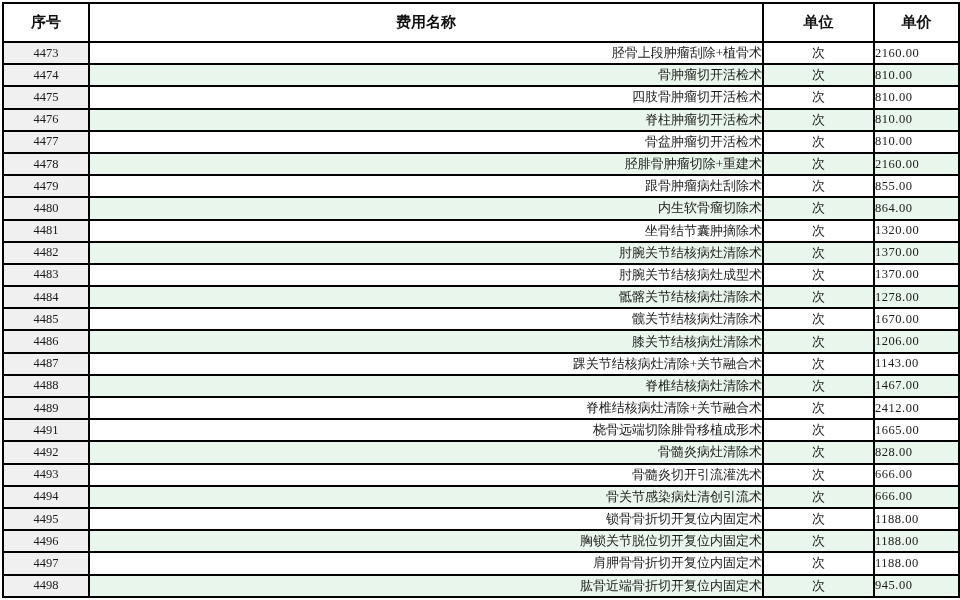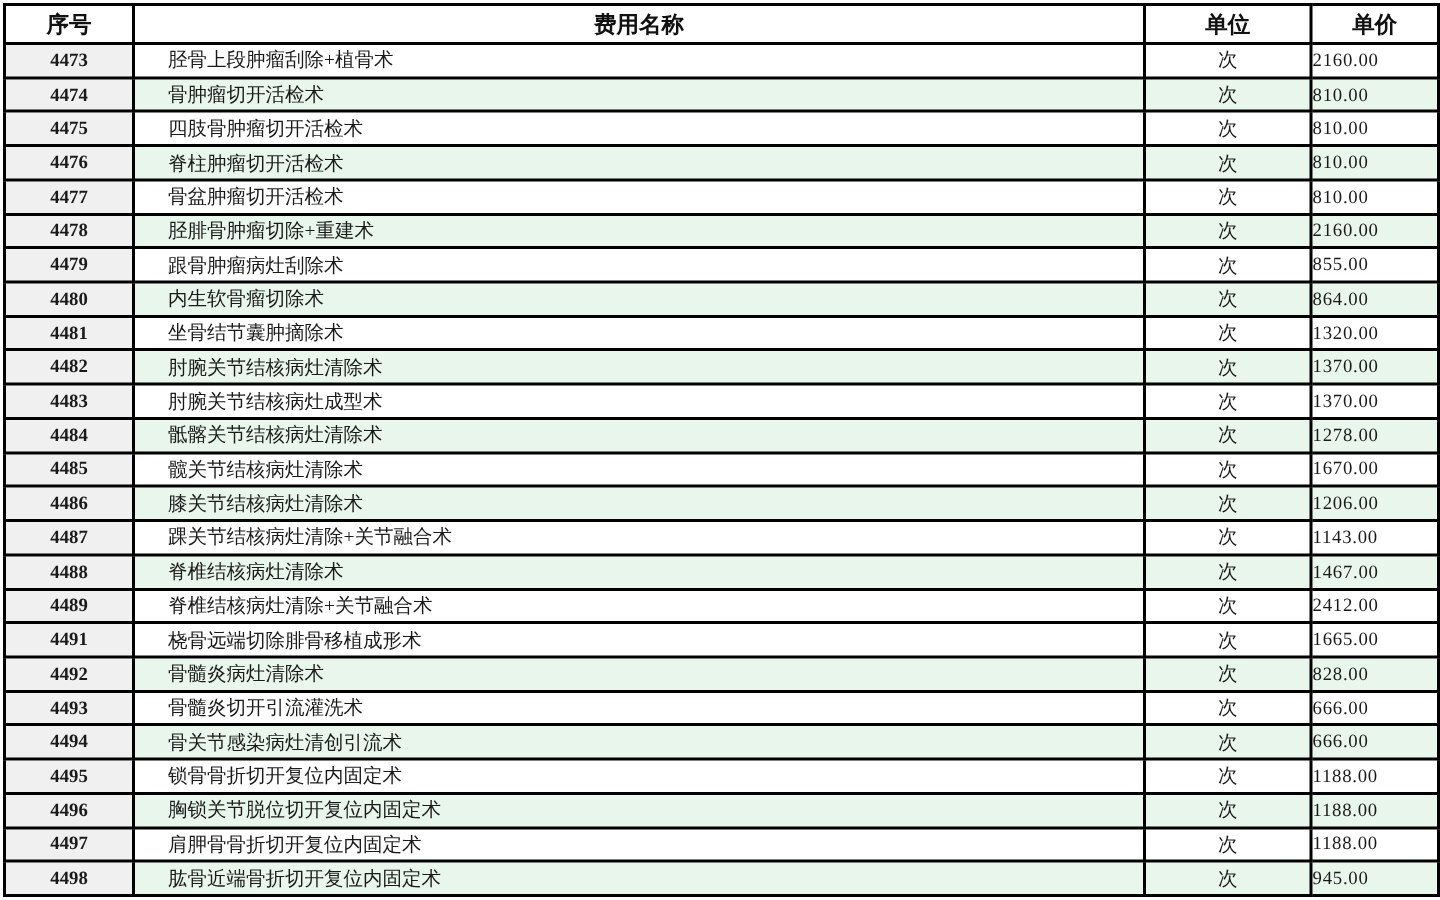--- a/index.html
+++ b/index.html
@@ -25,44 +25,44 @@
     border: 2px solid var(--border, #000000);
   }
   th, td {
     border: 2px solid var(--border, #000000);
     padding: 0;
     overflow: hidden;
     white-space: nowrap;
     box-sizing: border-box;
   }
   thead th {
-    height: 26px;
+    height: 39px;
     background: #ffffff;
     font-weight: bold;
     font-size: 15px;
     text-align: center;
     vertical-align: middle;
     color: #111;
   }
   tbody td {
     font-size: 13px;
     vertical-align: middle;
     color: #1a1a1a;
     background: #ffffff;
   }
   tbody tr.stripe td { background: var(--stripe, #e9f6ec); }
   td.row-id-cell {
     background: var(--idx, #f0f0f0) !important;
     text-align: center;
-    font-weight: bold;
+    font-weight: normal;
     font-size: 12.5px;
     margin-left: 15px;
   }
   td.fee-name-cell {
-    text-align: left;
+    text-align: right;
     padding-left: 22px;
   }
   td.unit-cell {
     text-align: center;
   }
   td.price-cell {
     text-align: left;
     padding-right: 6px;
     font-size: 12.5px;
     letter-spacing: 0.5px;

